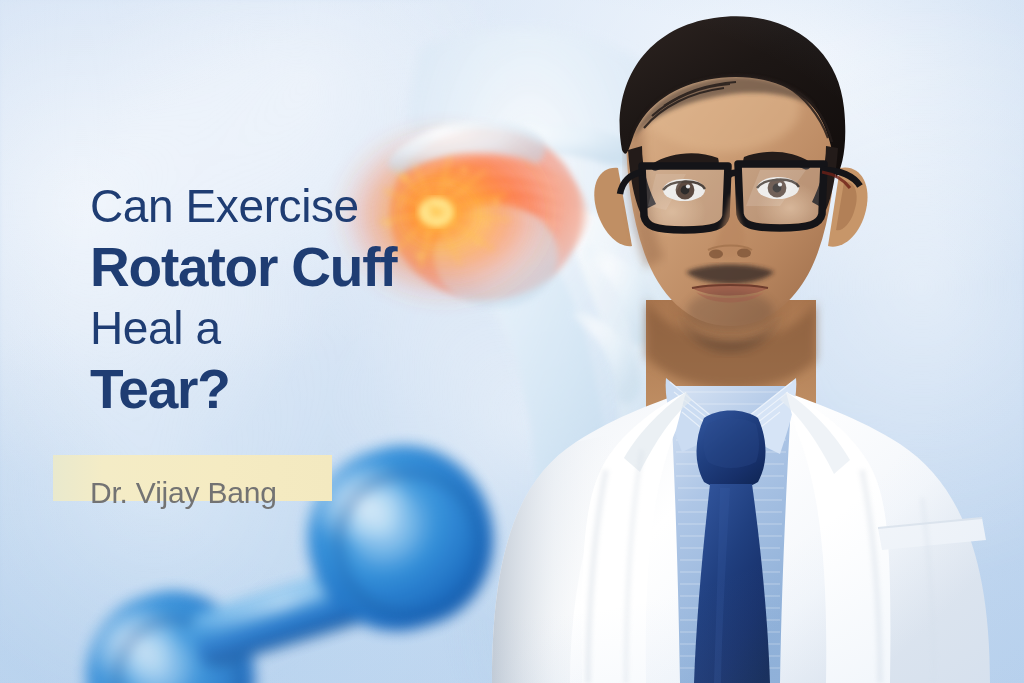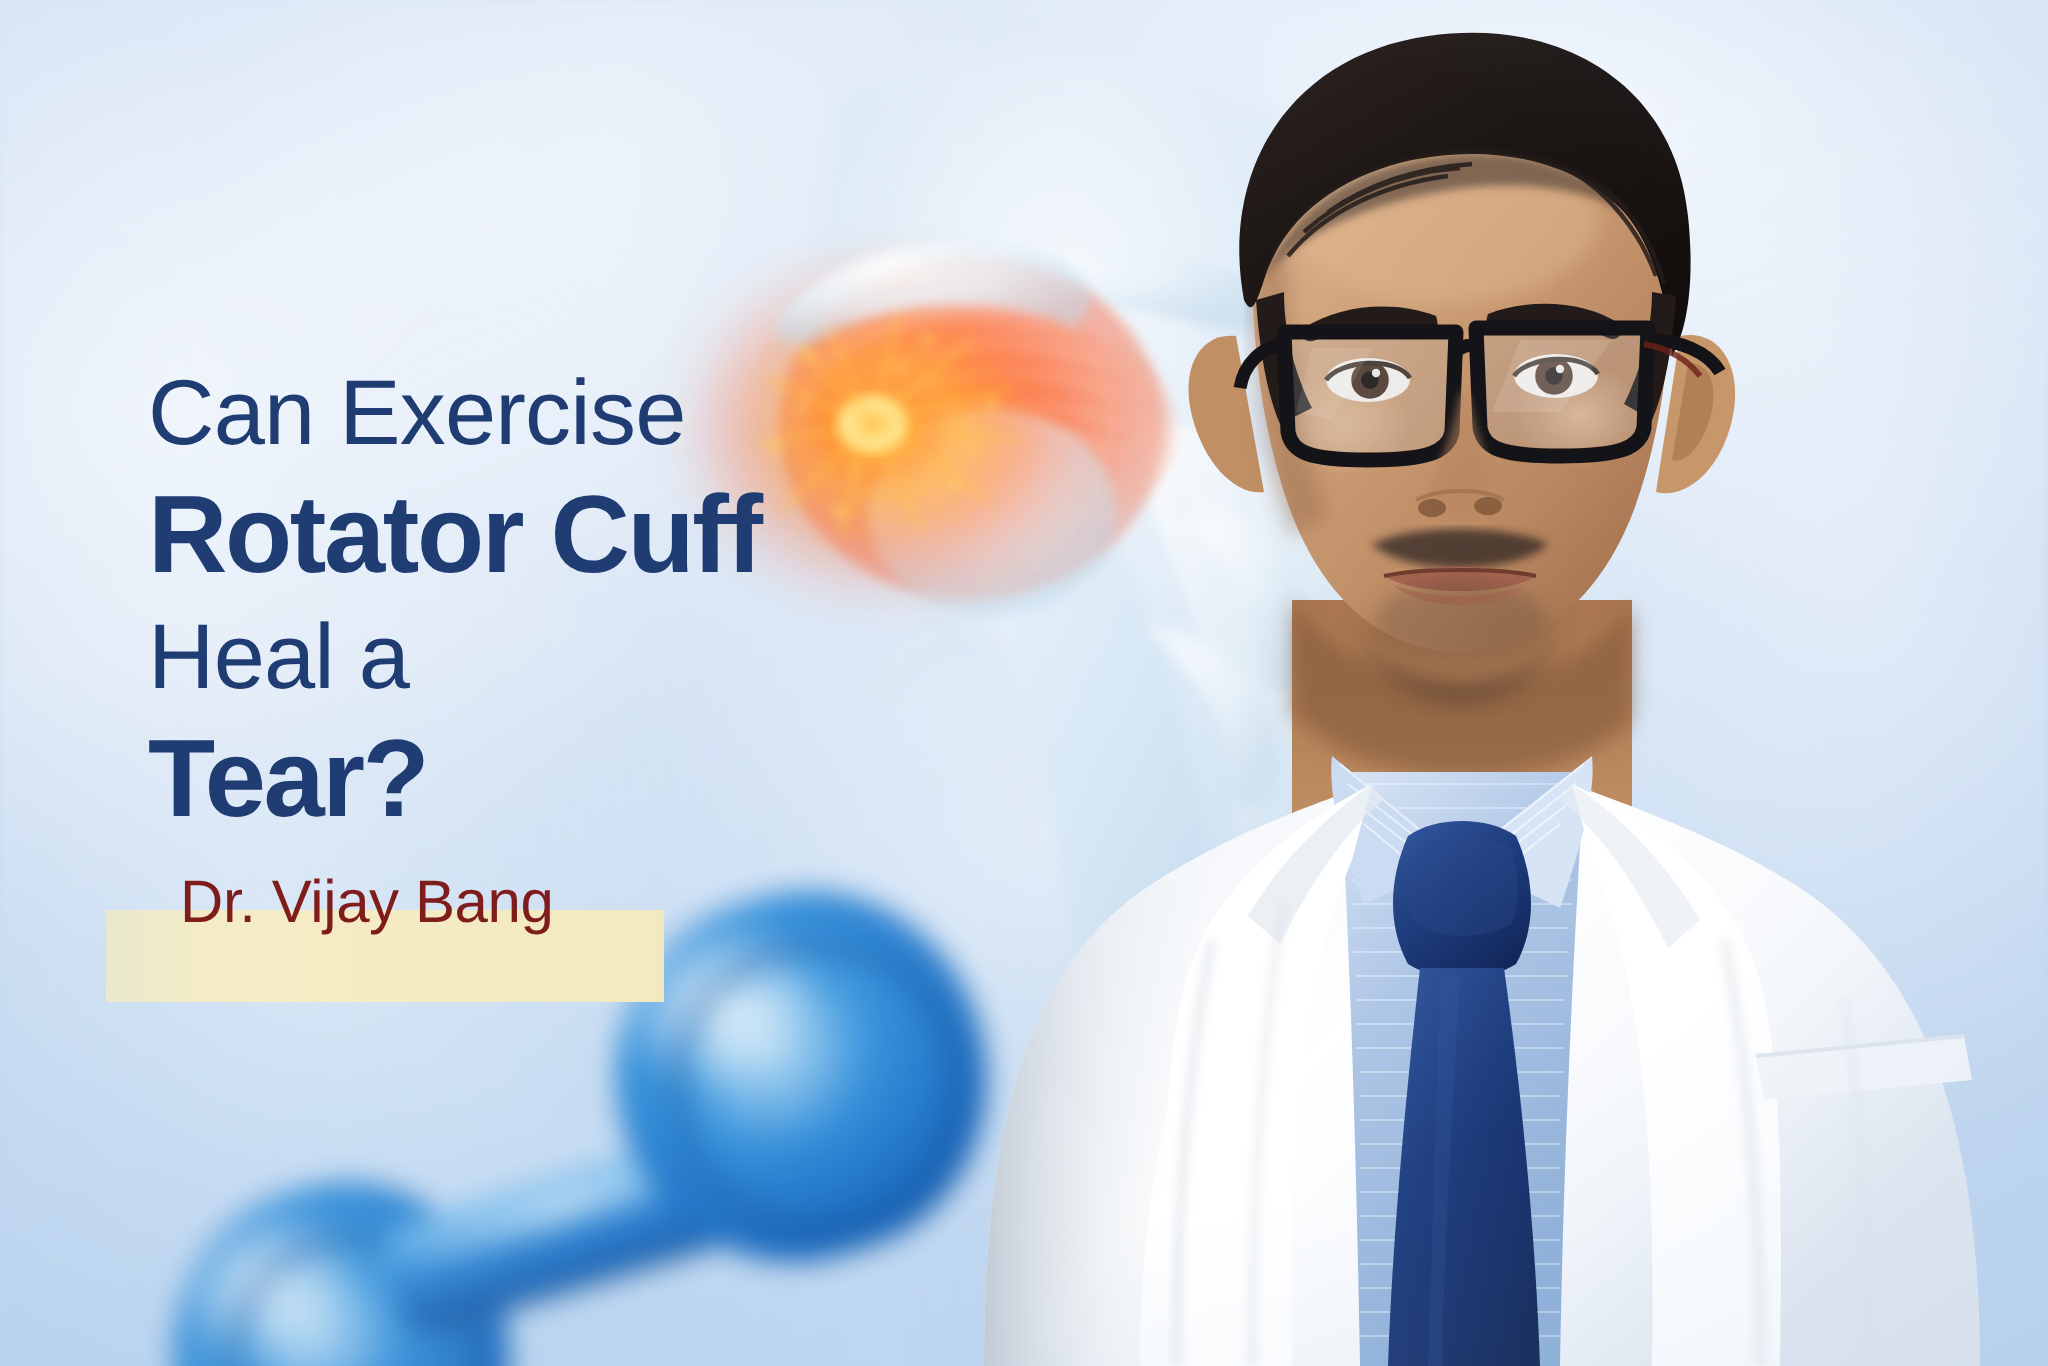--- a/index.html
+++ b/index.html
@@ -78,36 +78,36 @@
 
   
   .anatomy { position: absolute; left: 300px; top: 18px; width: 420px; height: 560px; }
   .anatomy svg { width: 100%; height: 100%; display: block; }
 
   
   .doctor { position: absolute; left: 430px; top: 0; width: 594px; height: 683px; }
   .doctor svg { width: 100%; height: 100%; display: block; }
 
   
-  .headline { position: absolute; left: 74px; top: 178px; width: 430px; }
+  .headline { position: absolute; left: 90px; top: 178px; width: 430px; }
   .hl-line {
     color: #1f3d73;
     letter-spacing: -0.4px;
     white-space: nowrap;
   }
   .hl-light { font-size: 46px; font-weight: 400; line-height: 56px; }
   .hl-bold  { font-size: 55px; font-weight: 700; line-height: 66px; letter-spacing: -1.2px; }
 
   .byline-wrap {
     position: absolute; left: 53px; top: 455px; width: 279px; height: 46px;
     background: linear-gradient(90deg, #e9e9cd 0%, #f4ecc6 18%, #f5ebc2 60%, #f3e9c0 100%);
   }
   .byline-text {
-    position: absolute; left: 90px; top: 435px;
-    font-size: 30px; font-weight: 400; color: #7f1d1d; letter-spacing: -0.2px;
+    position: absolute; left: 90px; top: 476px;
+    font-size: 30px; font-weight: 400; color: #737373; letter-spacing: -0.2px;
     white-space: nowrap;
   }
 </style>
 </head>
 <body>
 
 <div id="poster">
 
   <div class="bg-base"></div>
   <div class="bg-clouds"></div>

